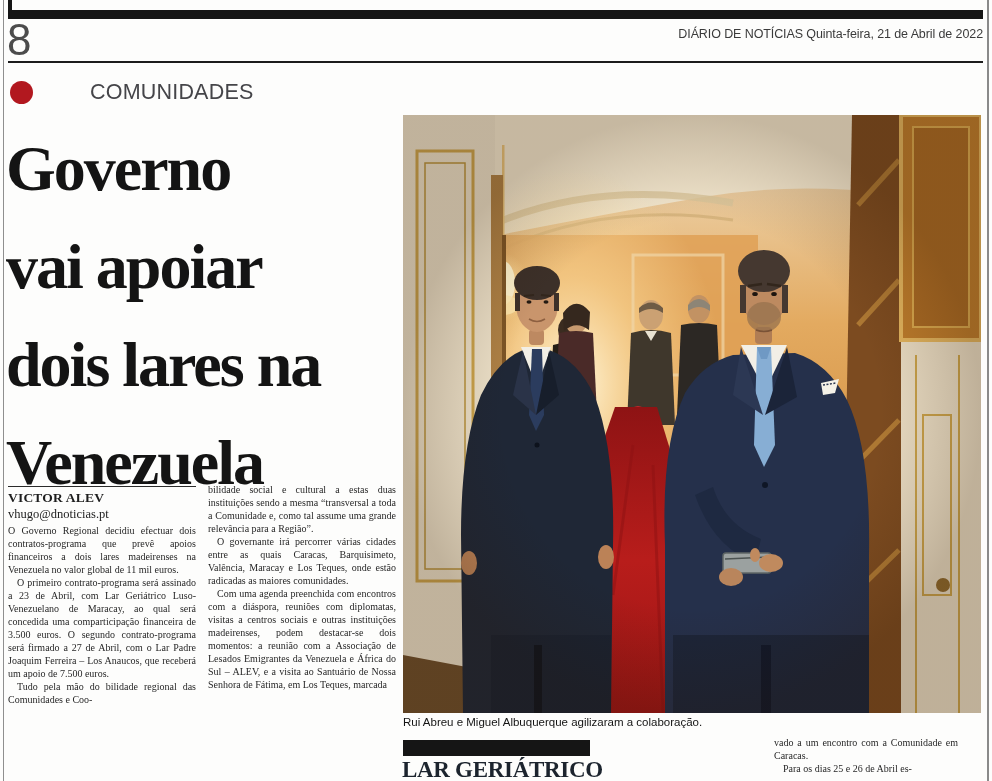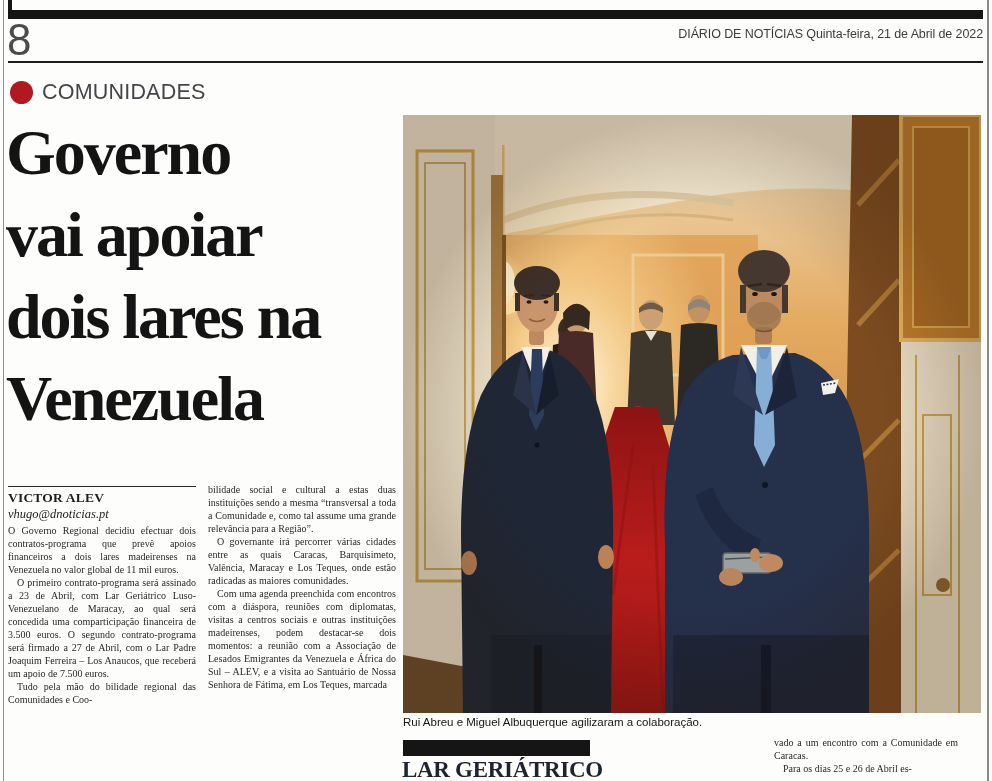--- a/index.html
+++ b/index.html
@@ -16,29 +16,29 @@
   .toptick{left:8px;top:0;width:4px;height:19px;background:var(--bar-black);}
   .page-number{left:7px;top:18px;font-family:"Liberation Sans",sans-serif;font-weight:300;
     font-size:44px;line-height:44px;color:#4c4c4c;letter-spacing:-1px;}
   .masthead{right:9px;top:27px;font-family:Liberation Sans, sans-serif;font-size:12.5px;
     color:#3b3b3b;letter-spacing:-0.1px;white-space:nowrap;}
   .header-rule{left:8px;top:61px;width:975px;height:2px;background:#1c1c1c;}
   
   .section{left:10px;top:80px;display:flex;align-items:center;gap:9px;}
   .section-dot{width:23px;height:23px;border-radius:50%;background:var(--accent-red);}
   .section-label{font-family:"Liberation Sans",sans-serif;font-size:21.5px;color:#454549;
-    letter-spacing:0.2px;}
+    letter-spacing:0.2px;margin-left:48px;}
   
   .headline{left:6px;top:112px;width:396px;font-weight:bold;font-size:64px;line-height:82px;
     color:#141414;letter-spacing:-2px;}
-  .headline div{white-space:nowrap;}
+  .headline div{white-space:nowrap;margin-top:16px;}
   
   .byline-rule{left:8px;top:486px;width:188px;height:1px;background:#2a2a2a;}
   .byline-author{left:8px;top:490px;font-weight:bold;font-size:13.5px;letter-spacing:0.2px;color:#1e1e1e;}
-  .byline-email{left:8px;top:507px;font-style:italic;font-size:12.5px;color:#222222;}
+  .byline-email{left:8px;top:507px;font-size:12.5px;color:#222222;}
   
   .col{position:absolute;font-size:10px;line-height:13px;text-align:justify;color:#272727;
     overflow:hidden;-webkit-hyphens:auto;hyphens:auto;}
   .col p{margin:0;}
   .col p + p{text-indent:9px;}
   .col1{left:8px;top:524px;width:188px;height:257px;}
   .col2{left:208px;top:483px;width:188px;height:298px;}
   .col3{left:599px;top:736px;width:184px;height:45px;}
   .col4{left:774px;top:736px;width:184px;height:45px;}
   

